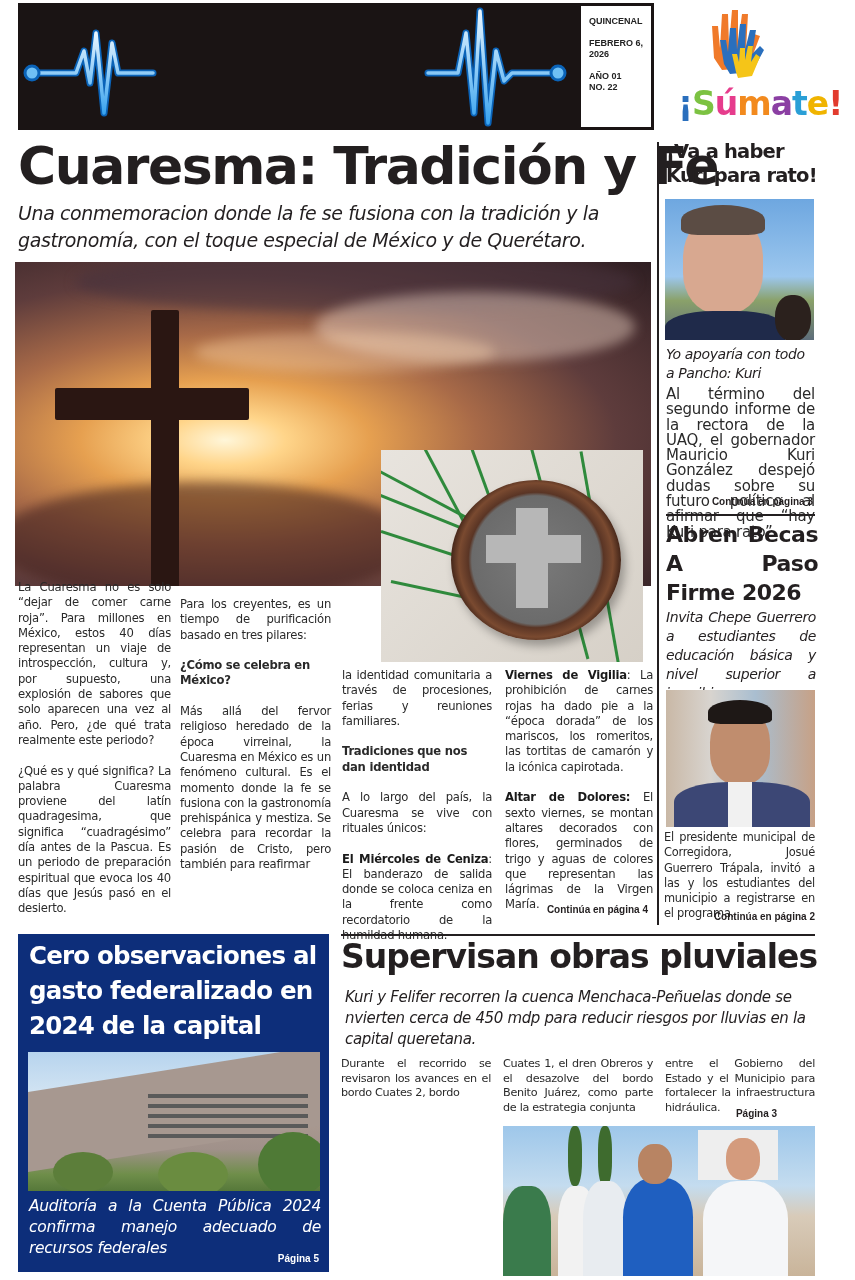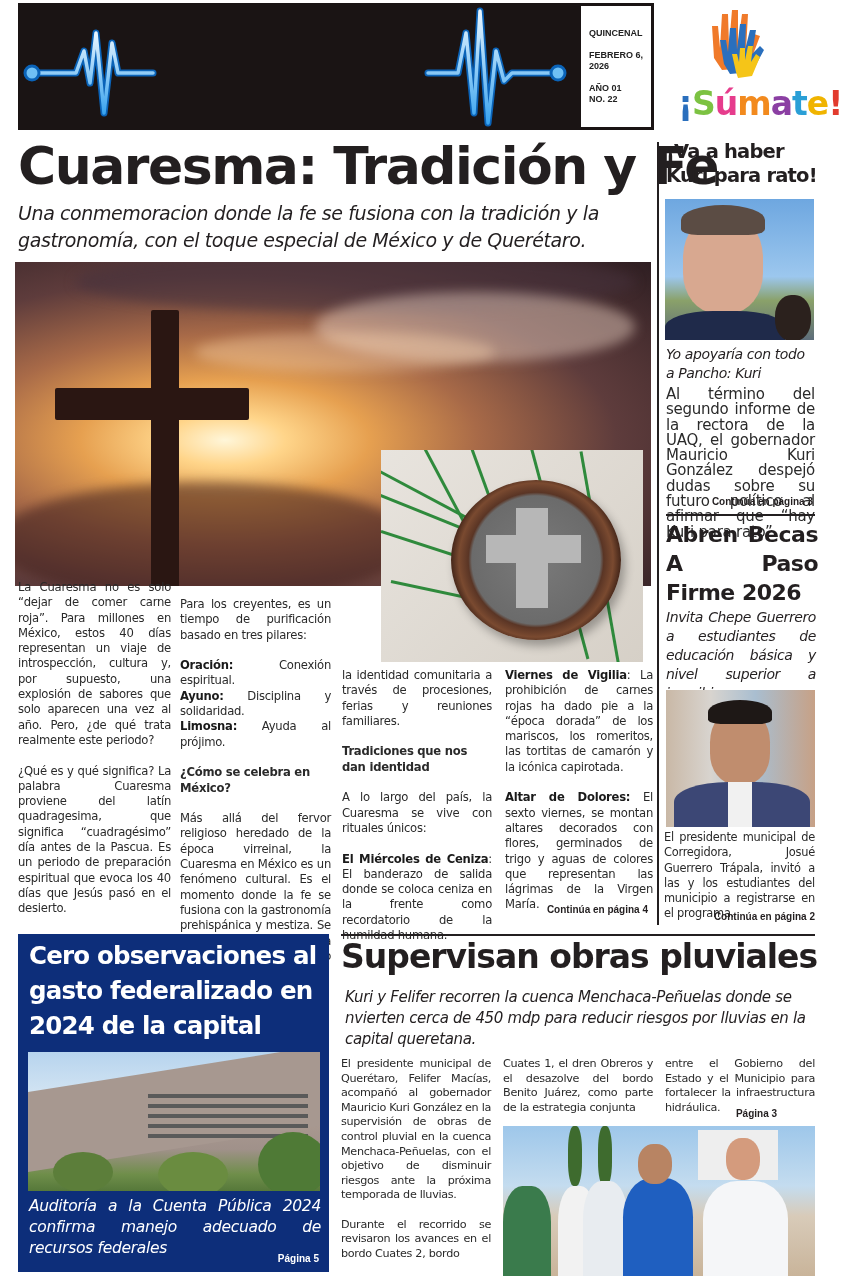--- a/index.html
+++ b/index.html
@@ -6,21 +6,21 @@
   html, body { width: 855px; height: 1280px; background: #ffffff; overflow: hidden; }
   body { position: relative; font-family: "DejaVu Sans", sans-serif; color: #231f20; }
 
   .abs { position: absolute; }
 
   
   .masthead { left: 18px; top: 3px; width: 560px; height: 127px; background: #1a1414; overflow: hidden; }
   .masthead svg { position: absolute; left: 0; top: 0; }
   .logo-text { position: absolute; left: 150px; top: 26px; font-family: "DejaVu Sans", sans-serif; font-weight: bold; font-style: italic; font-size: 50px; color: #a8dcff; letter-spacing: 1px;
     text-shadow: 0 0 2px #ffffff, 2px 2px 0 #0a5fae, -1px -1px 0 #0a5fae, 0 0 8px #1c8fe0; }
-  .issue-box { left: 578px; top: 3px; width: 76px; height: 127px; border: 3px solid #1a1414; background: #fff; padding: 22px 0 0 8px; font-family: "Liberation Sans", sans-serif; font-size: 9px; line-height: 11px; color: #222; font-weight: bold; }
+  .issue-box { left: 578px; top: 3px; width: 76px; height: 127px; border: 3px solid #1a1414; background: #fff; padding: 10px 0 0 8px; font-family: "Liberation Sans", sans-serif; font-size: 9px; line-height: 11px; color: #222; font-weight: bold; }
   .issue-box div { margin-bottom: 11px; }
 
   
   .sumate { left: 672px; top: 4px; width: 140px; height: 126px; }
   .sumate-text { position: absolute; left: 6px; top: 80px; font-family: "DejaVu Sans", sans-serif; font-size: 33px; font-weight: bold; letter-spacing: -1px; }
 
   
   .h1 { left: 18px; top: 136px; font-family: "DejaVu Sans", sans-serif; font-weight: bold; font-size: 52px; letter-spacing: -1.5px; color: #231f20; white-space: nowrap; }
   .deck { left: 18px; top: 200px; width: 630px; font-family: "DejaVu Sans", sans-serif; font-style: italic; font-size: 19px; line-height: 27px; color: #231f20; letter-spacing: -0.4px; }
 
@@ -137,25 +137,20 @@
   </div>
 </div>
 
 <div class="abs col" style="left:18px; top:580px; width:153px;">
   <p>La Cuaresma no es solo “dejar de comer carne roja”. Para millones en México, estos 40 días representan un viaje de introspección, cultura y, por supuesto, una explosión de sabores que solo aparecen una vez al año. Pero, ¿de qué trata realmente este periodo?</p>
   <p>¿Qué es y qué significa? La palabra Cuaresma proviene del latín quadragesima, que significa “cuadragésimo” día antes de la Pascua. Es un periodo de preparación espiritual que evoca los 40 días que Jesús pasó en el desierto.</p>
 </div>
 
 <div class="abs col" style="left:180px; top:597px; width:151px;">
   <p>Para los creyentes, es un tiempo de purificación basado en tres pilares:</p>
-  <div style="margin-bottom:15.3px;">
-    <div><b>Oración:</b><span> Conexión espiritual.</span></div>
-    <div><b>Ayuno:</b><span> Disciplina y solidaridad.</span></div>
-    <div><b>Limosna:</b><span> Ayuda al prójimo.</span></div>
-  </div>
   <p style="font-weight:bold; text-align:left;">¿Cómo se celebra en México?</p>
   <p>Más allá del fervor religioso heredado de la época virreinal, la Cuaresma en México es un fenómeno cultural. Es el momento donde la fe se fusiona con la gastronomía prehispánica y mestiza. Se celebra para recordar la pasión de Cristo, pero también para reafirmar</p>
 </div>
 
 <div class="abs col" style="left:342px; top:668px; width:150px;">
   <p>la identidad comunitaria a través de procesiones, ferias y reuniones familiares.</p>
   <p style="font-weight:bold; text-align:left;">Tradiciones que nos dan identidad</p>
   <p>A lo largo del país, la Cuaresma se vive con rituales únicos:</p>
   <p><b>El Miércoles de Ceniza</b><span>: El banderazo de salida donde se coloca ceniza en la frente como recordatorio de la humildad humana.</span></p>
 </div>
@@ -200,21 +195,20 @@
   </div>
   <div class="cap">Auditoría a la Cuenta Pública 2024 confirma manejo adecuado de recursos federales</div>
   <div class="pg">Página 5</div>
 </div>
 
 <div class="abs vline" style="left:341px; top:934px; width:474px; height:2px;"></div>
 <div class="abs h3">Supervisan obras pluviales</div>
 <div class="abs deck2">Kuri y Felifer recorren la cuenca Menchaca-Peñuelas donde se nvierten cerca de 450 mdp para reducir riesgos por  lluvias en la capital queretana.</div>
 
 <div class="abs col2" style="left:341px; top:1057px; width:150px;">
-  <p>El presidente municipal de Querétaro, Felifer Macías, acompañó al gobernador Mauricio Kuri González en la supervisión de obras de control pluvial en la cuenca Menchaca-Peñuelas, con el objetivo de disminuir riesgos ante la próxima temporada de lluvias.</p>
   <p>Durante el recorrido se revisaron los avances en el bordo Cuates 2, bordo</p>
 </div>
 <div class="abs col2" style="left:503px; top:1057px; width:150px;">
   <p>Cuates 1, el dren Obreros y el desazolve del bordo Benito Juárez, como parte de la estrategia conjunta</p>
 </div>
 <div class="abs col2" style="left:665px; top:1057px; width:150px;">
   <p>entre el Gobierno del Estado y el Municipio para fortalecer la infraestructura hidráulica.</p>
 </div>
 <div class="abs more" style="left:700px; top:1108px; width:113px;text-align:center;">Página 3</div>
 

